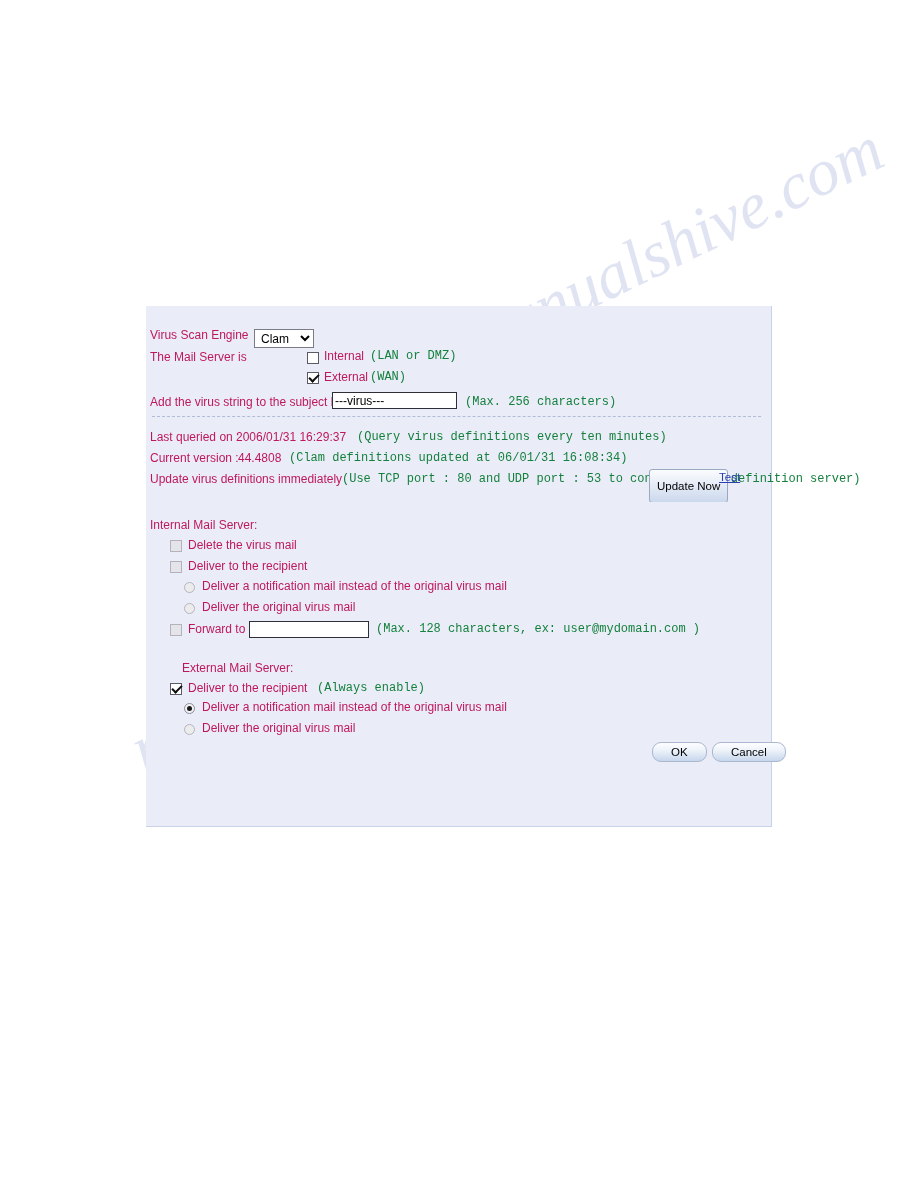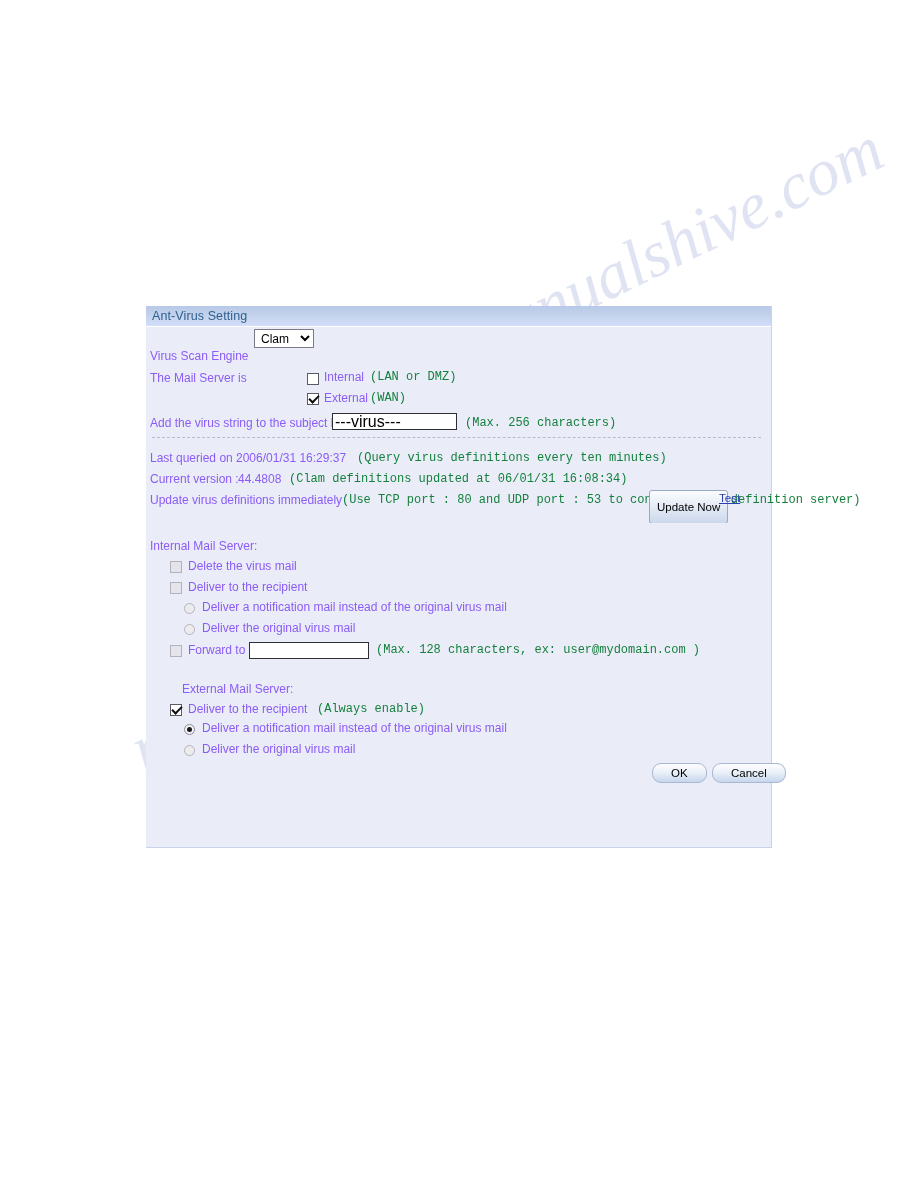--- a/index.html
+++ b/index.html
@@ -68,21 +68,21 @@
   .section-head.second {
     background: linear-gradient(to bottom, #adc1e4 0%, #bccfea 48%, #cfdcf7 100%);
   }
 
   .body-area {
     background: #eaedf8;
     padding: 0;
     position: relative;
   }
 
-  .lbl { color: #8b5cf6; }
+  .lbl { color: #be185d; }
   .dim { color: #15803d; font-family: Liberation Mono, monospace; }
   .f-txt {
     position: absolute;
     font-size: 12px;
     white-space: nowrap;
   }
 
   select.engine {
     position: absolute;
     left: 254px;
@@ -139,21 +139,21 @@
     border-radius: 50%;
     background: #1a1a1a;
   }
   .rdo.faded {
     border: 1px solid #b4b4c0;
     background: #ececed;
   }
 
   input.txtbox {
     position: absolute;
-    font-size: 16px;
+    font-size: 12px;
     font-family: "Liberation Sans", sans-serif;
     border: 1px solid #2e2e38;
     background: #ffffff;
     padding: 0 2px;
     box-sizing: border-box;
     height: 17px;
   }
 
   .hr-dash {
     position: absolute;
@@ -193,21 +193,20 @@
   .sec2 { position: relative; }
 </style>
 </head>
 <body>
 
 <div class="watermark wm1">manualshive.com</div>
 <div class="watermark wm2">manualshive.com</div>
 
 <div class="panel">
 
-  <div class="section-head">Ant-Virus Setting</div>
 
   <div class="body-area" style="height:196px;">
 
     <div class="f-txt lbl" style="left:4px; top:22px;">Virus Scan Engine</div>
 
     <div class="f-txt lbl" style="left:4px; top:44px;">The Mail Server is</div>
 
     <div class="cbx" style="left:161px; top:46px;"></div>
     <div class="f-txt lbl" style="left:178px; top:43px;">Internal</div>
     <div class="f-txt dim" style="left:224px; top:43px;">(LAN or DMZ)</div>

